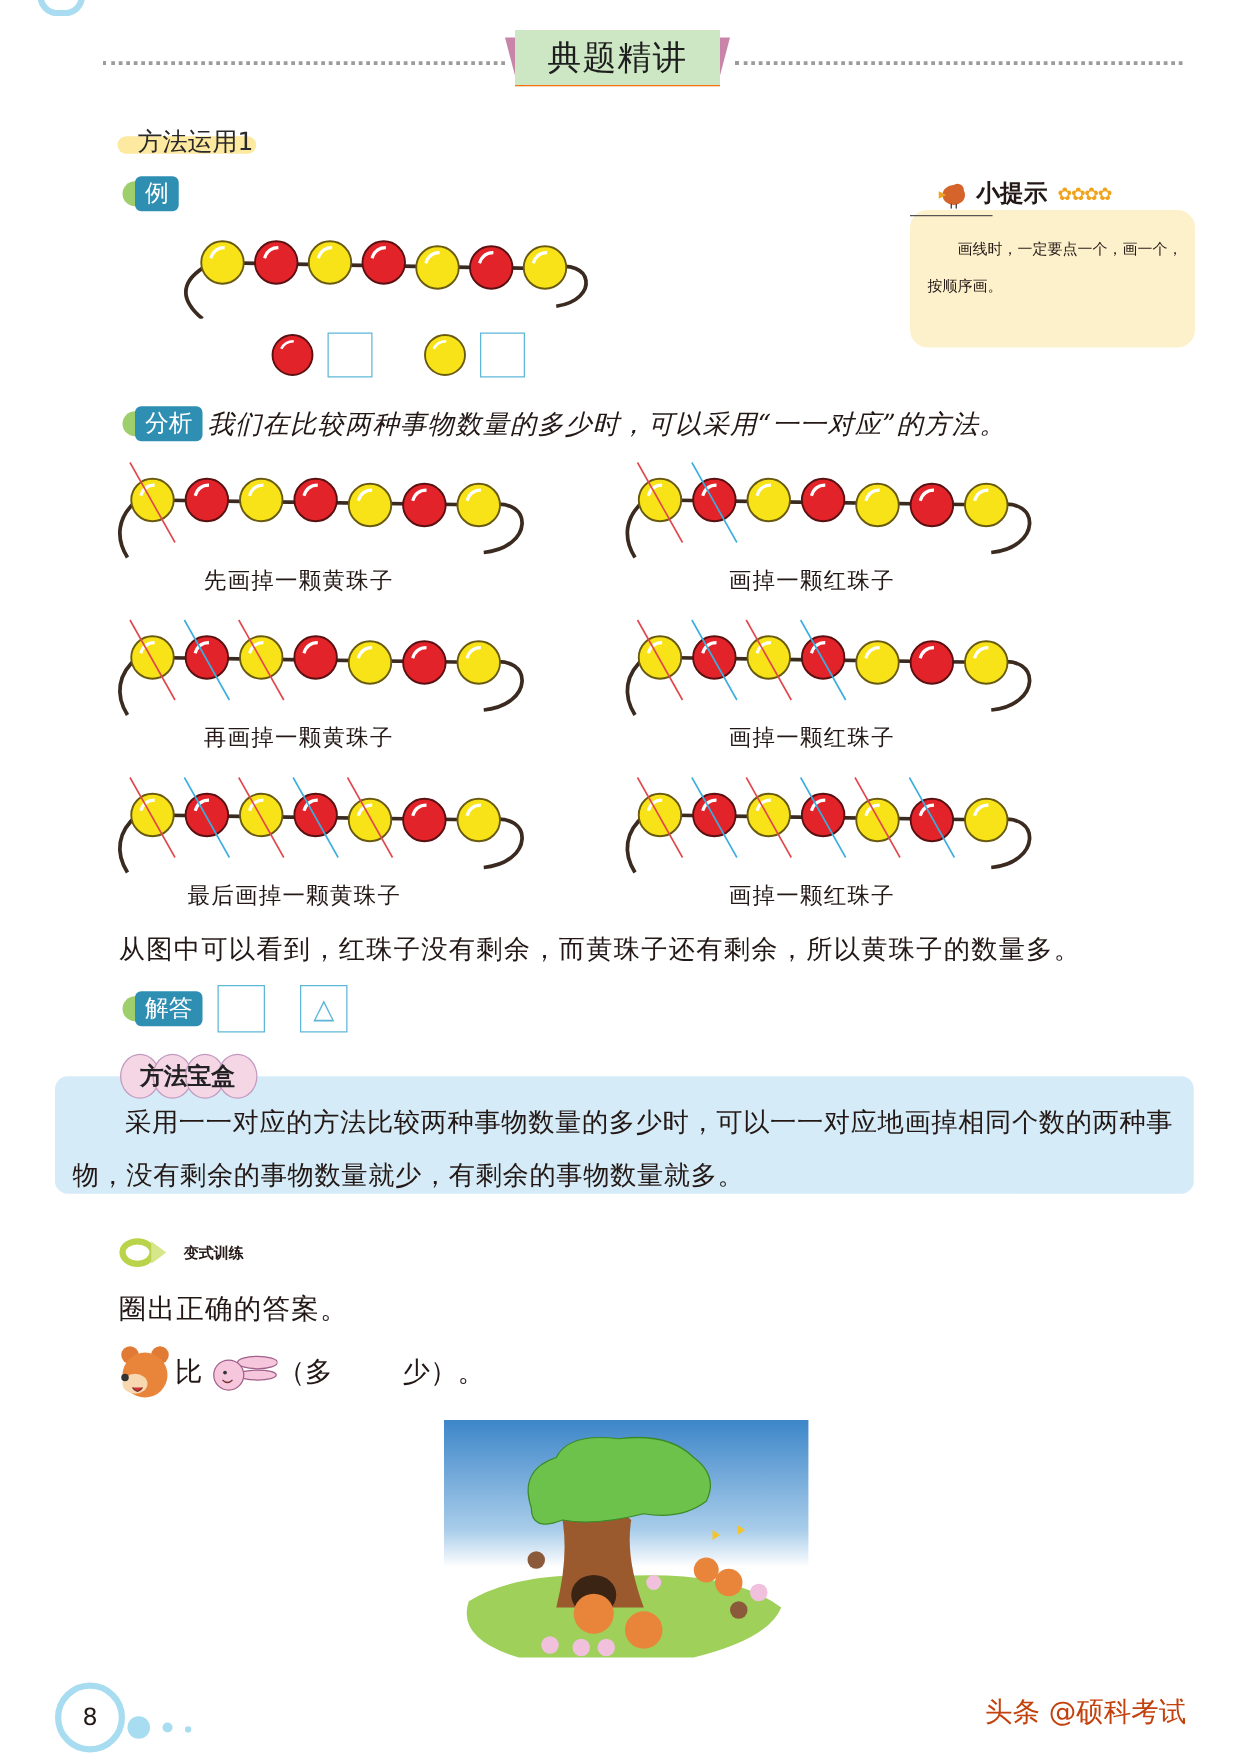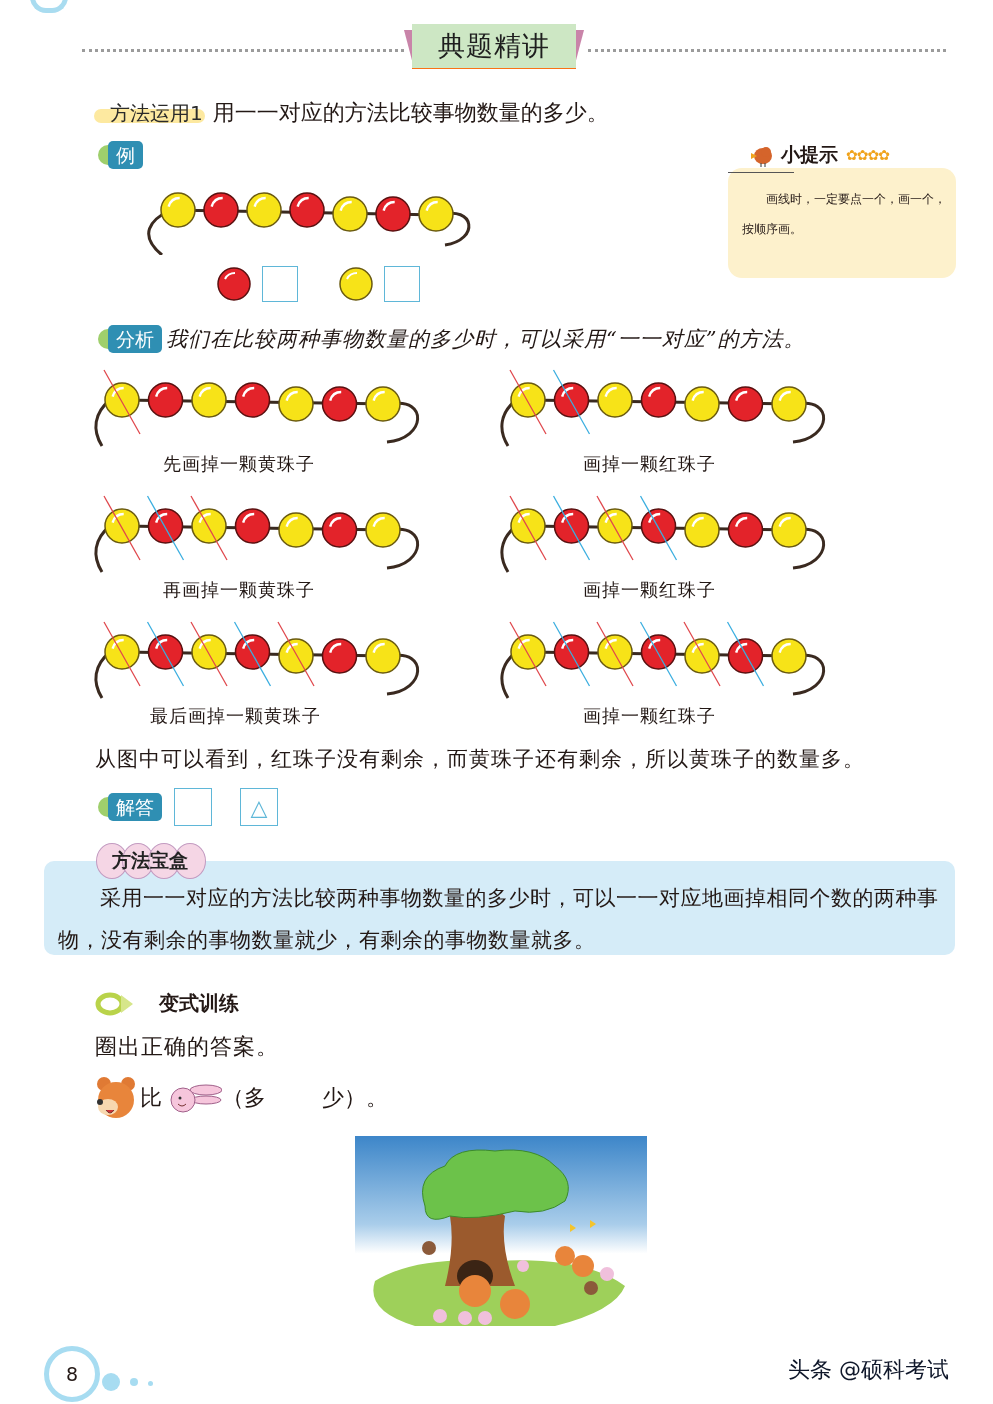--- a/index.html
+++ b/index.html
@@ -16,21 +16,21 @@
   
   .dots-line { top: 49px; height: 0; border-top: 3px dotted #9b9b9b; }
   .dots-left { left: 82px; width: 322px; }
   .dots-right { left: 588px; width: 358px; }
   .header-tab { left: 404px; top: 24px; width: 180px; height: 46px; }
   .header-tab .fold-l { position: absolute; left: 0; top: 6px; width: 0; height: 0; border-left: 10px solid transparent; border-right: 0; border-top: 38px solid #c984a9; }
   .header-tab .fold-r { position: absolute; right: 0; top: 6px; width: 0; height: 0; border-right: 10px solid transparent; border-top: 38px solid #c984a9; }
   .header-tab .face { position: absolute; left: 8px; right: 8px; top: 0; height: 44px; background: #cde7c4; border-bottom: 1px solid #f97316; display: flex; align-items: center; justify-content: center; font-size: 27px; font-family: "DejaVu Sans", sans-serif; color: #1e1e1e; letter-spacing: 1px; }
 
   
-  .method-row { left: 94px; top: 98px; height: 30px; display: flex; align-items: center; font-size: 22px; }
+  .method-row { left: 94px; top: 98px; height: 30px; display: flex; align-items: center; font-size: 22px; gap: 19px; }
   .method-badge { position: relative; padding: 0 4px 0 16px; font-family: "DejaVu Sans", sans-serif; font-size: 20px; color: #2a2a2a; }
   .method-badge::before { content: ""; position: absolute; left: 0; right: 2px; top: 9px; height: 14px; background: #fde9a0; border-radius: 7px; z-index: -1; }
   .method-text { margin-left: 6px; }
 
   
   .pill { display: inline-flex; align-items: center; height: 28px; position: relative; }
   .pill .dot { width: 12px; height: 20px; border-radius: 10px 0 0 10px; background: #9fcf6c; margin-right: -2px; }
   .pill .body { background: #2f8fb3; color: #fff; border-radius: 5px; padding: 0 8px; height: 28px; line-height: 28px; font-family: "DejaVu Sans", sans-serif; font-size: 19px; }
 
   .example-row { left: 98px; top: 141px; display: flex; align-items: center; font-size: 22px; }
@@ -60,48 +60,47 @@
 
   
   .tips-box { left: 44px; top: 861px; width: 911px; height: 94px; background: #d5ecf8; border-radius: 10px; }
   .tips-badge { left: 96px; top: 843px; width: 108px; height: 34px; }
   .tips-badge .scallop { position: absolute; top: 0; width: 30px; height: 34px; border-radius: 50%; background: #f5d6e5; border: 1.5px solid #c29ac0; }
   .tips-badge .lbl { position: absolute; left: 0; right: 0; top: 5px; text-align: center; font-family: "DejaVu Sans", sans-serif; font-weight: bold; font-size: 19px; color: #222; }
   .tips-text { left: 58px; top: 877px; width: 890px; font-size: 21px; line-height: 42px; letter-spacing: 0.5px; }
 
   
   .practice-title { left: 95px; top: 990px; display: flex; align-items: center; }
-  .practice-title .lbl { font-family: "DejaVu Sans", sans-serif; font-weight: bold; font-size: 20px; margin-left: 24px; }
+  .practice-title .lbl { font-family: "DejaVu Sans", sans-serif; font-weight: bold; font-size: 12px; margin-left: 12px; }
   .practice-inst { left: 95px; top: 1032px; font-size: 22px; letter-spacing: 1px; }
   .practice-q { left: 92px; top: 1074px; display: flex; align-items: center; font-size: 22px; }
 
   
   .illus { left: 355px; top: 1136px; width: 292px; height: 196px; overflow: hidden; }
 
   
   .page-circle { left: 44px; top: 1346px; width: 46px; height: 46px; border-radius: 50%; border: 5px solid #a7dcf1; display: flex; align-items: center; justify-content: center; font-family: "DejaVu Sans", sans-serif; font-size: 19px; }
   .fdot { border-radius: 50%; background: #a7dcf1; }
-  .watermark { left: 788px; top: 1355px; font-family: "DejaVu Sans", sans-serif; font-size: 22px; color: #0f172a; text-shadow: 1px 1px 0 #fff, -1px -1px 0 #fff; }
+  .watermark { left: 788px; top: 1355px; font-family: "DejaVu Sans", sans-serif; font-size: 22px; color: #c2410c; text-shadow: 1px 1px 0 #fff, -1px -1px 0 #fff; }
 </style>
 </head>
 <body>
 
 <div class="abs corner-deco"></div>
 
 <div class="abs dots-line dots-left"></div>
 <div class="abs dots-line dots-right"></div>
 <div class="abs header-tab">
   <div class="fold-l"></div>
     <div class="fold-r"></div>
   <div class="face">典题精讲</div>
 </div>
 
 <div class="abs method-row">
   <span class="method-badge">方法运用1</span>
-  <span class="method-text">用一一对应的方法比较事物数量的多少。</span>
 </div>
 
 <div class="abs example-row">
   <span class="pill">
     <span class="dot"></span>
       <span class="body">例</span>
   </span>
 </div>
 
 <svg class="bead-svg" style="left:140px; top:180px;" width="340" height="75" viewBox="0 0 340 75">

